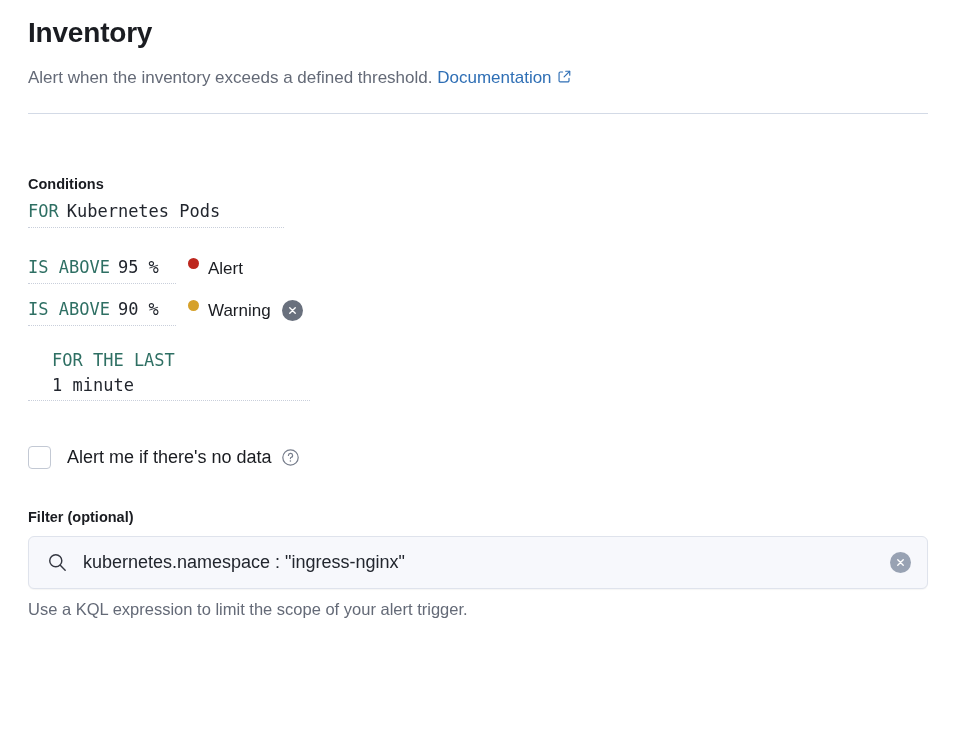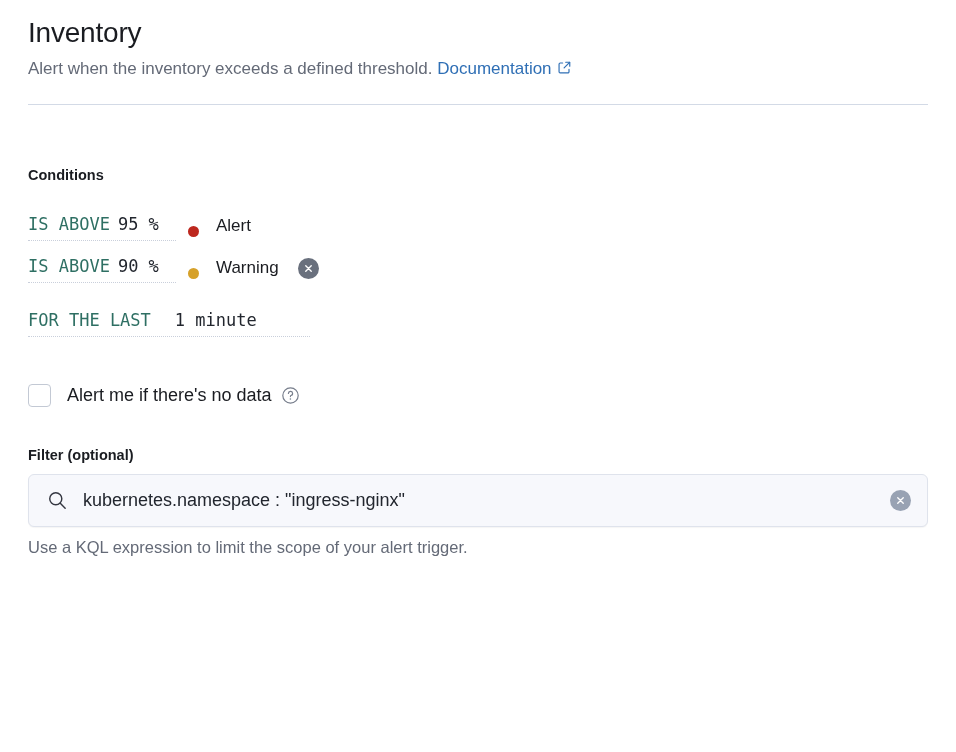--- a/index.html
+++ b/index.html
@@ -20,24 +20,24 @@
   .page {
     padding: 16px 28px 0 28px;
     box-sizing: border-box;
     width: 956px;
   }
 
   
   .page-title {
     font-size: 28px;
     line-height: 34px;
-    font-weight: 400;
+    font-weight: 700;
     letter-spacing: -0.2px;
     color: #1a1c21;
-    margin: 0 0 7px 0;
+    margin: 0 0 16px 0;
   }
   .subtitle {
     font-size: 17px;
     line-height: 24px;
     color: #646a77;
     margin: 0;
     white-space: nowrap;
   }
   .doc-link {
     color: #2f6fb5;
@@ -92,24 +92,23 @@
   .val {
     color: #22262e;
     white-space: pre;
     cursor: pointer;
   }
   .row-gap { height: 14px; }
 
   
   .sev {
     display: inline-flex;
-    align-items: flex-end;
+    align-items: flex-start;
     margin-left: 12px;
     white-space: nowrap;
-    gap: 8px;
   }
   .dot {
     width: 11px;
     height: 11px;
     border-radius: 50%;
     display: inline-block;
     margin-right: 9px;
   }
   .sev-label {
     font-size: 17px;
@@ -257,20 +256,26 @@
           </svg></span></a>
   </p>
 
   <hr class="divider">
 
   <div class="section-label">Conditions</div>
 
   <div class="cond-block">
 
     
+    <div class="cond-row">
+      <div class="cond-fields" style="min-width:256px;">
+        <span class="mono kw">FOR</span>
+        <span class="mono val" style="margin-left:8px;">Kubernetes Pods</span>
+      </div>
+    </div>
     <div class="row-gap"></div>
 
     
 
     
     <div class="cond-row" style="margin-top:8px;">
       <div class="cond-fields" style="min-width:148px;">
         <span class="mono kw">IS ABOVE</span>
         <span class="mono val" style="margin-left:8px;">95 %</span>
       </div>
@@ -292,21 +297,21 @@
         <button class="remove-btn">
             <svg width="11" height="11" viewBox="0 0 12 12">
               <path d="M3 3l6 6M9 3l-6 6" stroke="#ffffff" stroke-width="1.5" stroke-linecap="round"></path>
             </svg>
           </button>
       </span>
     </div>
 
     
     <div class="cond-row" style="margin-top:20px;">
-      <div class="cond-fields" style="min-width:282px;">
+      <div class="cond-fields" style="min-width:282px;flex-direction:column;">
         <span class="mono kw">FOR THE LAST</span>
         <span class="mono val" style="margin-left:24px;">1 minute</span>
       </div>
     </div>
 
     
   </div>
 
   <div class="nodata-row">
     <div class="checkbox"></div>

